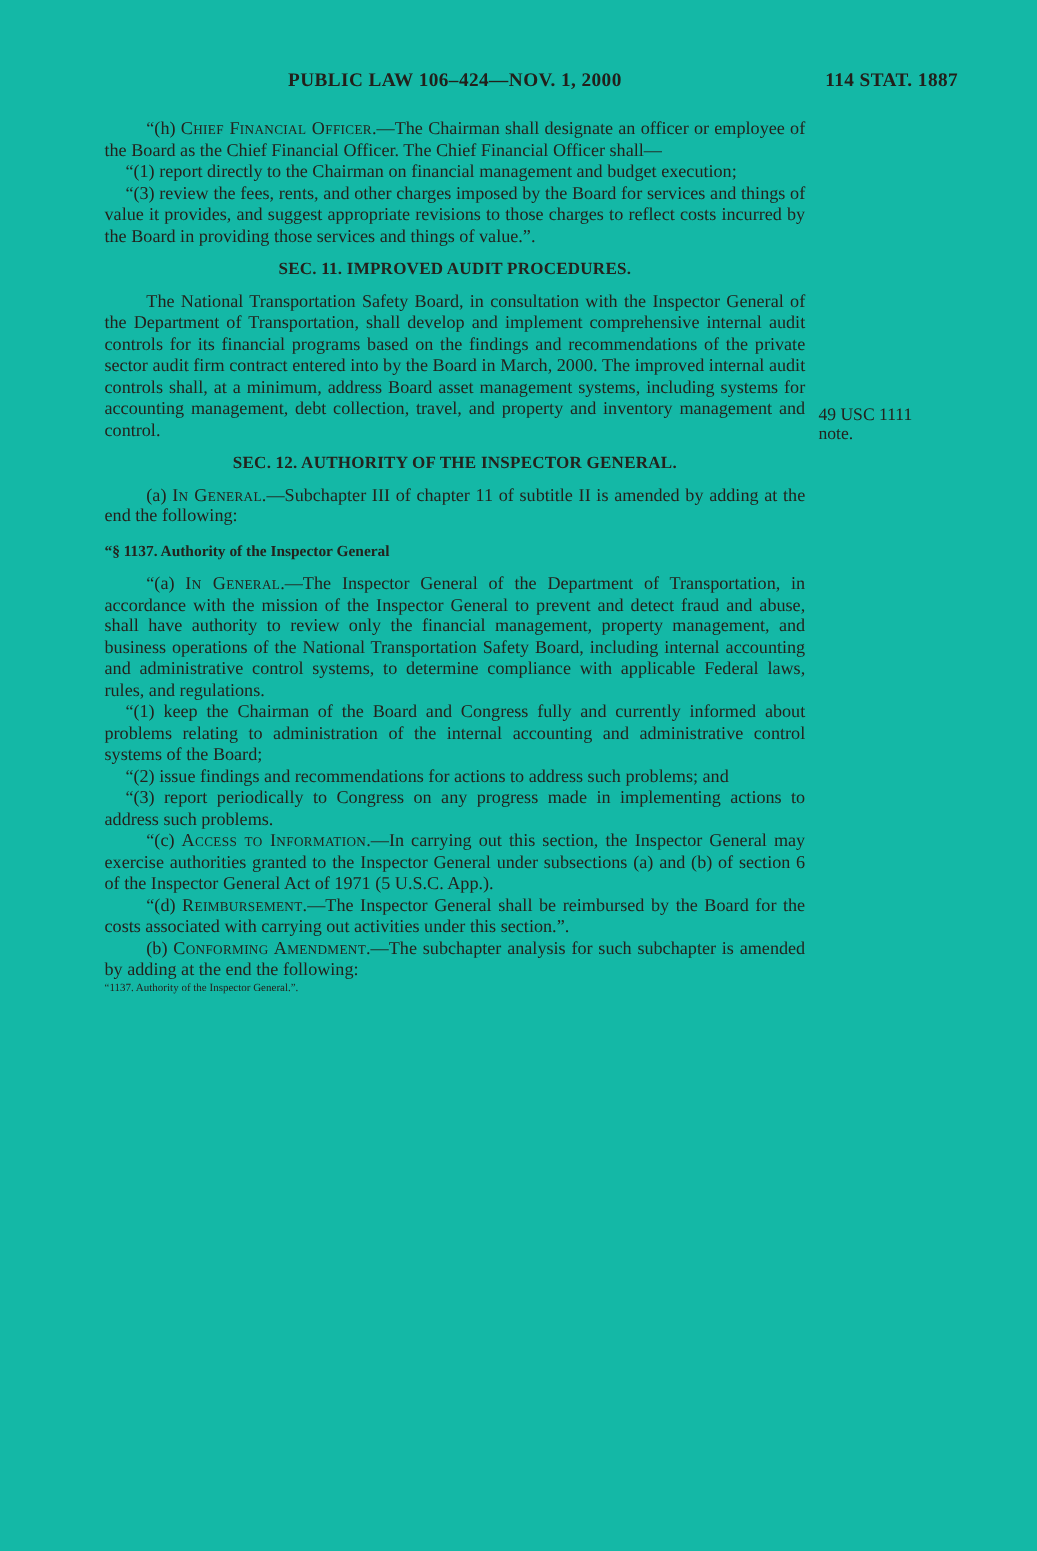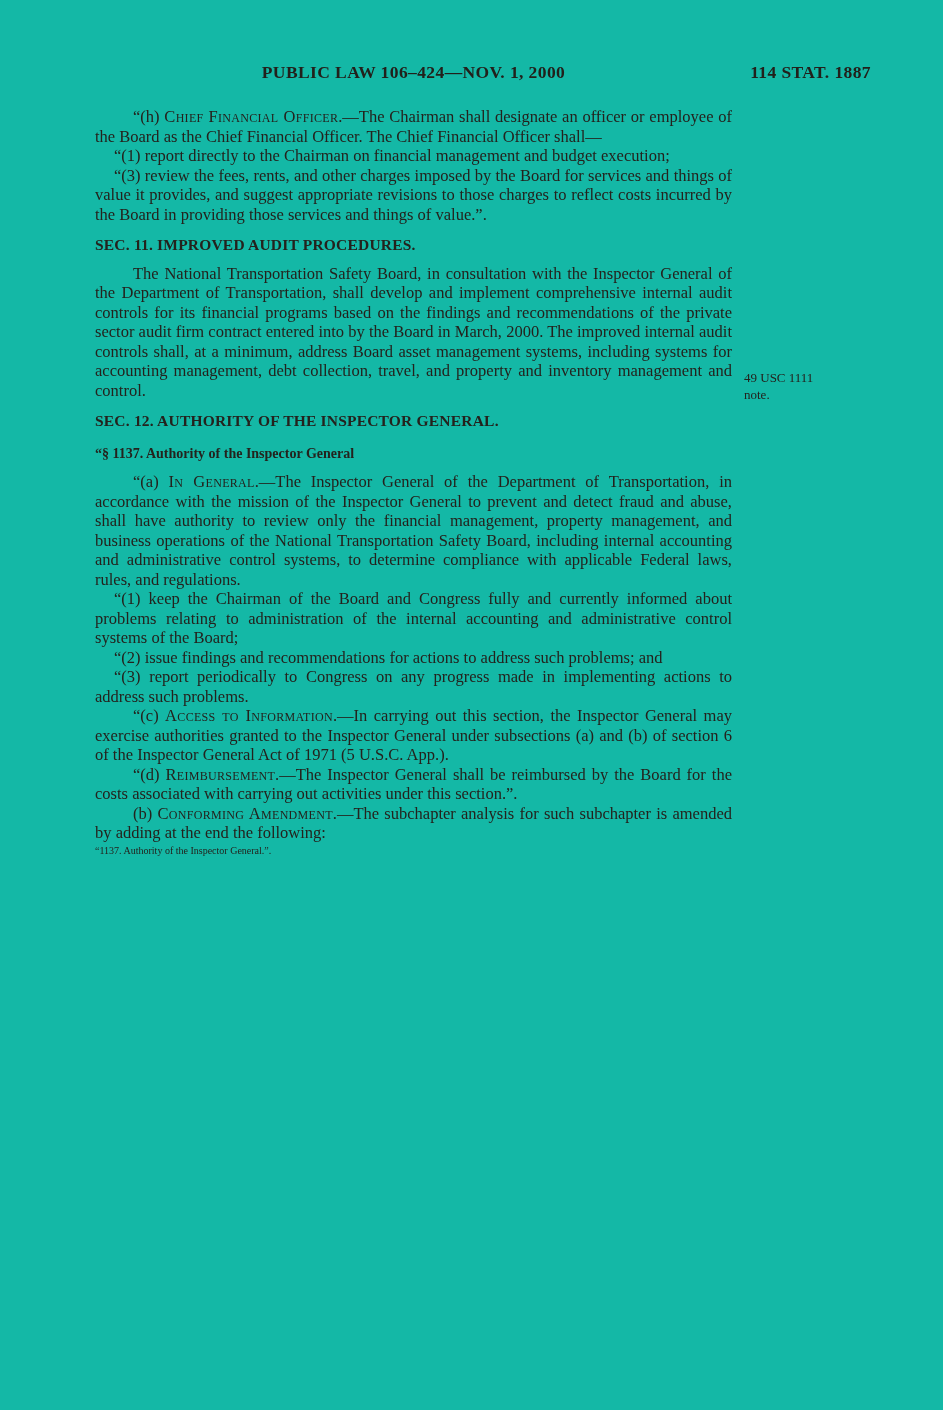--- a/index.html
+++ b/index.html
@@ -41,21 +41,21 @@
     right: 0;
     white-space: nowrap;
     margin-left: 24px;
   }
   
   .margin-note {
     position: absolute;
     left: 744px;
     top: 370px;
     width: 140px;
-    font-size: 13px;
+    font-size: 16px;
     line-height: 16.5px;
     text-align: left;
     color: #24221d;
   }
   
   .main-column {
     position: absolute;
     left: 95px;
     top: 107px;
     width: 637px;
@@ -64,21 +64,21 @@
     text-align: justify;
   }
   .main-column p { margin: 0; }
   .p1 { text-indent: 38px; }
   .p2 { margin-left: 38px; text-indent: 19px; }
   .sc { font-variant: small-caps; letter-spacing: 0.3px; margin-top: 36px; }
   .sec-heading {
     font-size: 15.5px;
     font-weight: bold;
     letter-spacing: 0.2px;
-    text-align: left;
+    text-align: center;
     margin: 11px 0 9px 0;
   }
   .usc-heading {
     font-size: 14px;
     font-weight: bold;
     text-align: left;
     margin: 13px 0 9px 0;
   }
   .analysis {
     font-size: 10px;
@@ -108,20 +108,21 @@
 
     <p class="p2">“(1) report directly to the Chairman on financial management and budget execution;</p>
     <p class="p2">“(3) review the fees, rents, and other charges imposed by the Board for services and things of value it provides, and suggest appropriate revisions to those charges to reflect costs incurred by the Board in providing those services and things of value.”.</p>
 
     <h3 class="sec-heading">SEC. 11. IMPROVED AUDIT PROCEDURES.</h3>
 
     <p class="p1">The National Transportation Safety Board, in consultation with the Inspector General of the Department of Transportation, shall develop and implement comprehensive internal audit controls for its financial programs based on the findings and recommendations of the private sector audit firm contract entered into by the Board in March, 2000. The improved internal audit controls shall, at a minimum, address Board asset management systems, including systems for accounting management, debt collection, travel, and property and inventory management and control.</p>
 
     <h3 class="sec-heading">SEC. 12. AUTHORITY OF THE INSPECTOR GENERAL.</h3>
 
+    <p class="p1"><span>(a) </span><span class="sc">In General</span><span>.—Subchapter III of chapter 11 of subtitle II is amended by adding at the end the following:</span></p>
 
     <h3 class="usc-heading">“§ 1137. Authority of the Inspector General</h3>
 
     <p class="p1"><span>“(a) </span><span class="sc">In General</span><span>.—The Inspector General of the Department of Transportation, in accordance with the mission of the Inspector General to prevent and detect fraud and abuse, shall have authority to review only the financial management, property management, and business operations of the National Transportation Safety Board, including internal accounting and administrative control systems, to determine compliance with applicable Federal laws, rules, and regulations.</span></p>
 
 
     <p class="p2">“(1) keep the Chairman of the Board and Congress fully and currently informed about problems relating to administration of the internal accounting and administrative control systems of the Board;</p>
     <p class="p2">“(2) issue findings and recommendations for actions to address such problems; and</p>
     <p class="p2">“(3) report periodically to Congress on any progress made in implementing actions to address such problems.</p>
 

